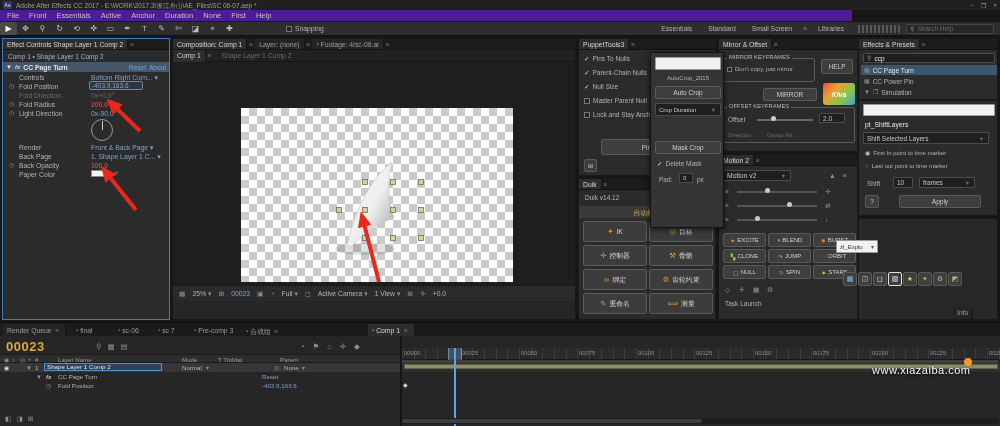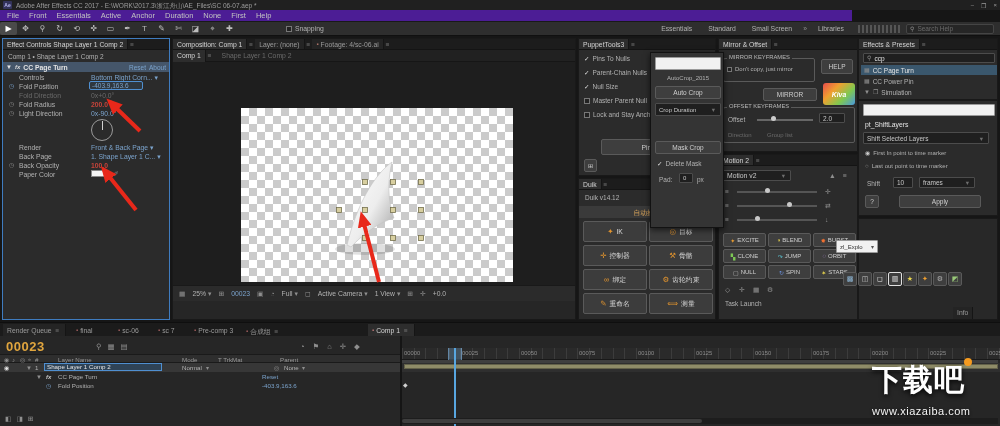--- a/index.html
+++ b/index.html
@@ -662,16 +662,15 @@
     <marker id="ah" markerUnits="userSpaceOnUse" markerWidth="16" markerHeight="14" refX="11" refY="7" orient="auto">
       <path d="M0,0 L16,7 L0,14 Z" fill="#e8281a"></path>
     </marker>
   </defs>
   <path d="M140,131 L110,102" stroke="#e8281a" stroke-width="4" marker-end="url(#ah)"></path>
   <path d="M136,210 L104,170" stroke="#e8281a" stroke-width="4" marker-end="url(#ah)"></path>
   <path d="M379,282 L362,216" stroke="#e8281a" stroke-width="4" marker-end="url(#ah)"></path>
 </svg>
 
 <div class="abs" style="left:872px;top:360px;z-index:60">
-  <div style="position:relative;font-size:30px;font-weight:bold;color:#fff;text-shadow:0 2px 5px rgba(0,0,0,.9);letter-spacing:1px">下载吧</div>
   <span style="position:absolute;left:92px;top:-2px;width:8px;height:8px;border-radius:50%;background:#f59b20"></span>
   <div style="font-size:11px;color:#f5f5f5;text-shadow:0 1px 3px rgba(0,0,0,.9);margin-top:4px;letter-spacing:.5px">www.xiazaiba.com</div>
 </div>
 
 </body></html>

